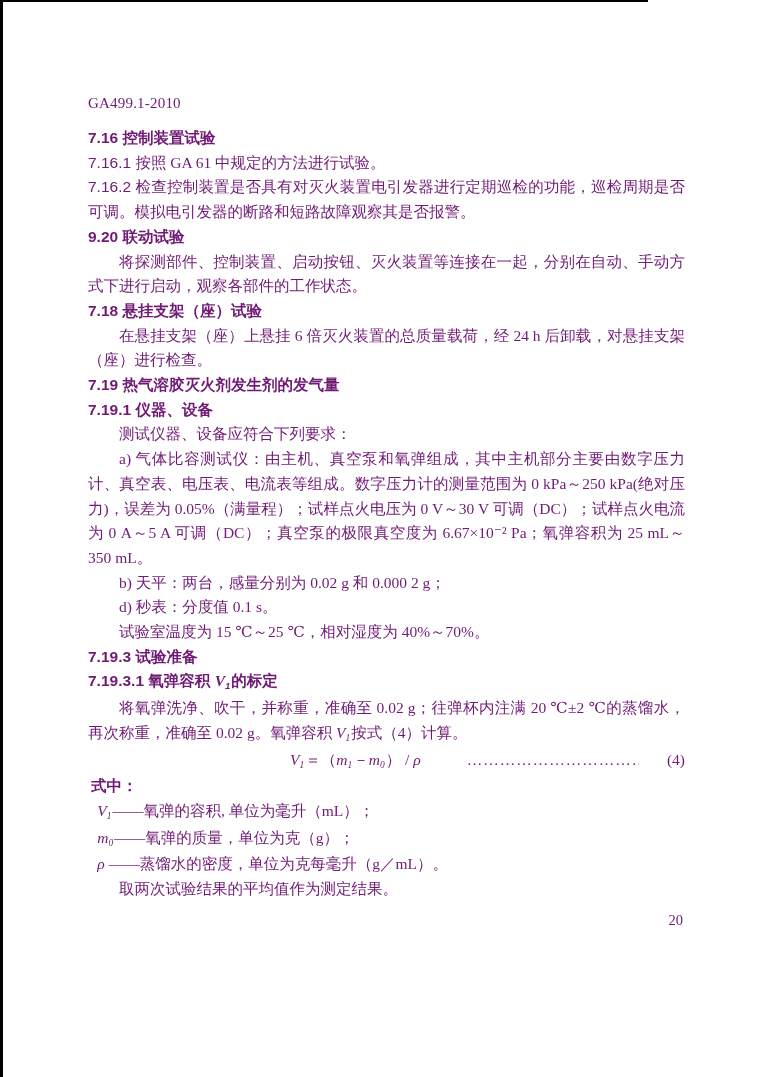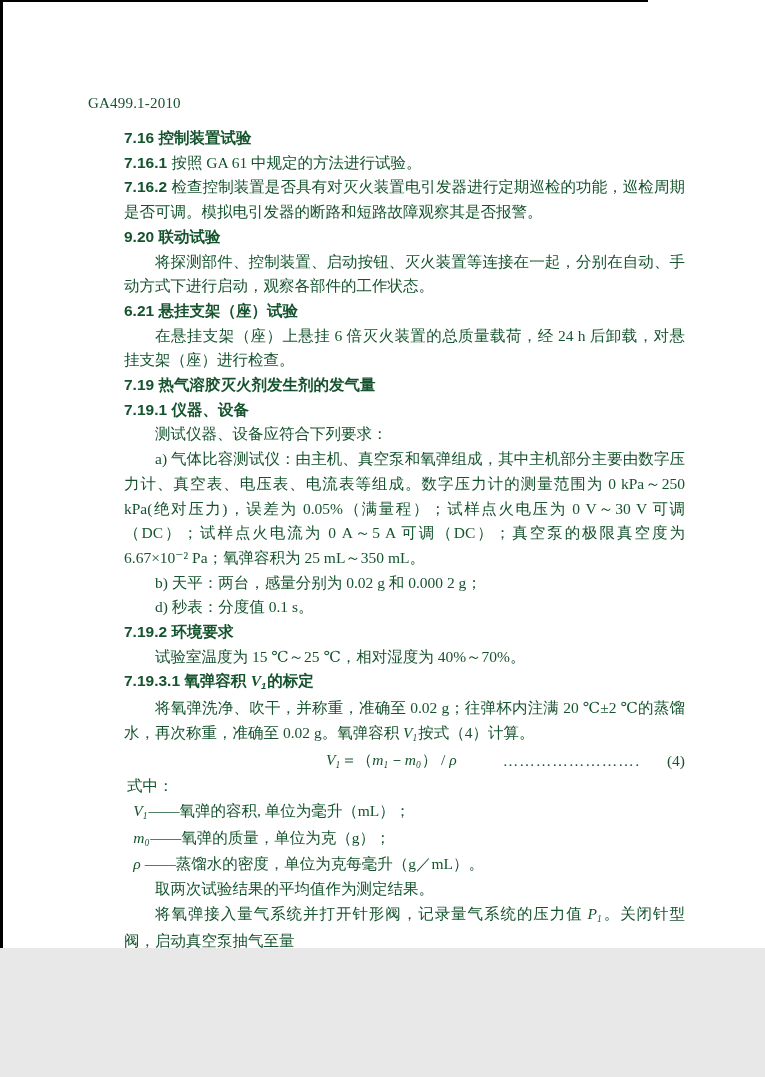--- a/index.html
+++ b/index.html
@@ -1,71 +1,71 @@
 <!DOCTYPE html>
 <html><head>
 <meta charset="utf-8">
 <style>
   html,body{margin:0;padding:0;background:#e8e8e8;}
   .page{
     position:relative;
-    width:765px;height:948px;
+    width:765px;height:1077px;
     background:#ffffff;
     overflow:hidden;
     font-family:"Liberation Serif","DejaVu Serif",serif;
-    color:#14532d;
+    color:#701a75;
   }
   .edge-left{position:absolute;left:0;top:0;width:3px;height:1077px;background:#000;}
   .edge-top{position:absolute;left:0;top:0;width:648px;height:2px;background:#000;}
   .content{
     position:absolute;
     left:88px;top:95px;
     width:597px;
   }
   .doc-code{
     font-size:15px;
     line-height:17px;
     margin-bottom:14px;
     letter-spacing:0.2px;
   }
   .doc-body{
     font-size:15.5px;
     line-height:24.7px;
-    margin-left:36px;
   }
   .blk-h{
     font-family:"Liberation Sans","DejaVu Sans",sans-serif;
     font-weight:700;
     font-size:15.5px;
   }
   .blk-clause{
     text-align:justify;
     text-align-last:left;
   }
   .clause-num{
     font-family:"Liberation Sans","DejaVu Sans",sans-serif;
-    font-weight:700;
+    font-weight:400;
   }
   .blk-p{
     text-indent:2em;
     text-align:justify;
     text-align-last:left;
   }
   .blk-li{
     padding-left:2em;
   }
   .blk-where{
     padding-left:0.2em;
+    font-weight:bold;
   }
   .blk-def{
     padding-left:0.6em;
   }
   .blk-formula{
     display:flex;
-    align-items:center;
+    align-items:flex-start;
     padding-left:202px;
     white-space:nowrap;
     gap:28px;
   }
   .blk-formula .dots{
     flex:1;
     overflow:hidden;
     margin-left:18px;
     letter-spacing:1px;
   }
@@ -94,39 +94,38 @@
   <div class="edge-left"></div>
   <div class="edge-top"></div>
   <div class="content">
     <div class="doc-code">GA499.1-2010</div>
     <div class="doc-body">
         <div class="blk-h">7.16 控制装置试验</div>
         <div class="blk-clause"><span class="clause-num">7.16.1 </span>按照 GA 61 中规定的方法进行试验。</div>
         <div class="blk-clause"><span class="clause-num">7.16.2 </span>检查控制装置是否具有对灭火装置电引发器进行定期巡检的功能，巡检周期是否可调。模拟电引发器的断路和短路故障观察其是否报警。</div>
         <div class="blk-h">9.20 联动试验</div>
         <div class="blk-p">将探测部件、控制装置、启动按钮、灭火装置等连接在一起，分别在自动、手动方式下进行启动，观察各部件的工作状态。</div>
-        <div class="blk-h">6.21 悬挂支架（座）试验</div>
+        <div class="blk-h">7.18 悬挂支架（座）试验</div>
         <div class="blk-p">在悬挂支架（座）上悬挂 6 倍灭火装置的总质量载荷，经 24 h 后卸载，对悬挂支架（座）进行检查。</div>
         <div class="blk-h">7.19 热气溶胶灭火剂发生剂的发气量</div>
         <div class="blk-h">7.19.1 仪器、设备</div>
         <div class="blk-p">测试仪器、设备应符合下列要求：</div>
         <div class="blk-p">a) 气体比容测试仪：由主机、真空泵和氧弹组成，其中主机部分主要由数字压力计、真空表、电压表、电流表等组成。数字压力计的测量范围为 0 kPa～250 kPa(绝对压力)，误差为 0.05%（满量程）；试样点火电压为 0 V～30 V 可调（DC）；试样点火电流为 0 A～5 A 可调（DC）；真空泵的极限真空度为 6.67×10⁻² Pa；氧弹容积为 25 mL～350 mL。</div>
         <div class="blk-li">b) 天平：两台，感量分别为 0.02 g 和 0.000 2 g；</div>
         <div class="blk-li">d) 秒表：分度值 0.1 s。</div>
-        <div class="blk-h">7.19.2 环境要求</div>
         <div class="blk-p">试验室温度为 15 ℃～25 ℃，相对湿度为 40%～70%。</div>
+        <div class="blk-h">7.19.3 试验准备</div>
         <div class="blk-h">7.19.3.1 氧弹容积 <span class="var">V</span><span class="sub">1</span>的标定</div>
         <div class="blk-p">将氧弹洗净、吹干，并称重，准确至 0.02 g；往弹杯内注满 20 ℃±2 ℃的蒸馏水，再次称重，准确至 0.02 g。氧弹容积 <span class="var">V</span><span class="sub">1</span>按式（4）计算。</div>
         <div class="blk-formula">
           <span><span class="var">V</span><span class="sub">1</span>＝（<span class="var">m</span><span class="sub">1</span>－<span class="var">m</span><span class="sub">0</span>） / <span class="var">ρ</span></span>
           <span class="dots">…………………………………………..</span>
           <span>(4)</span>
         </div>
         <div class="blk-where">式中：</div>
         <div class="blk-def"><span class="var">V</span><span class="sub">1</span>——氧弹的容积, 单位为毫升（mL）；</div>
         <div class="blk-def"><span class="var">m</span><span class="sub">0</span>——氧弹的质量，单位为克（g）；</div>
         <div class="blk-def"><span class="var">ρ</span> ——蒸馏水的密度，单位为克每毫升（g／mL）。</div>
         <div class="blk-p">取两次试验结果的平均值作为测定结果。</div>
-        <div class="blk-p">将氧弹接入量气系统并打开针形阀，记录量气系统的压力值 <span class="var">P</span><span class="sub">1</span>。关闭针型阀，启动真空泵抽气至量</div>
       </div>
     <div class="page-number">20</div>
   </div>
 </div>
 
 </body></html>

